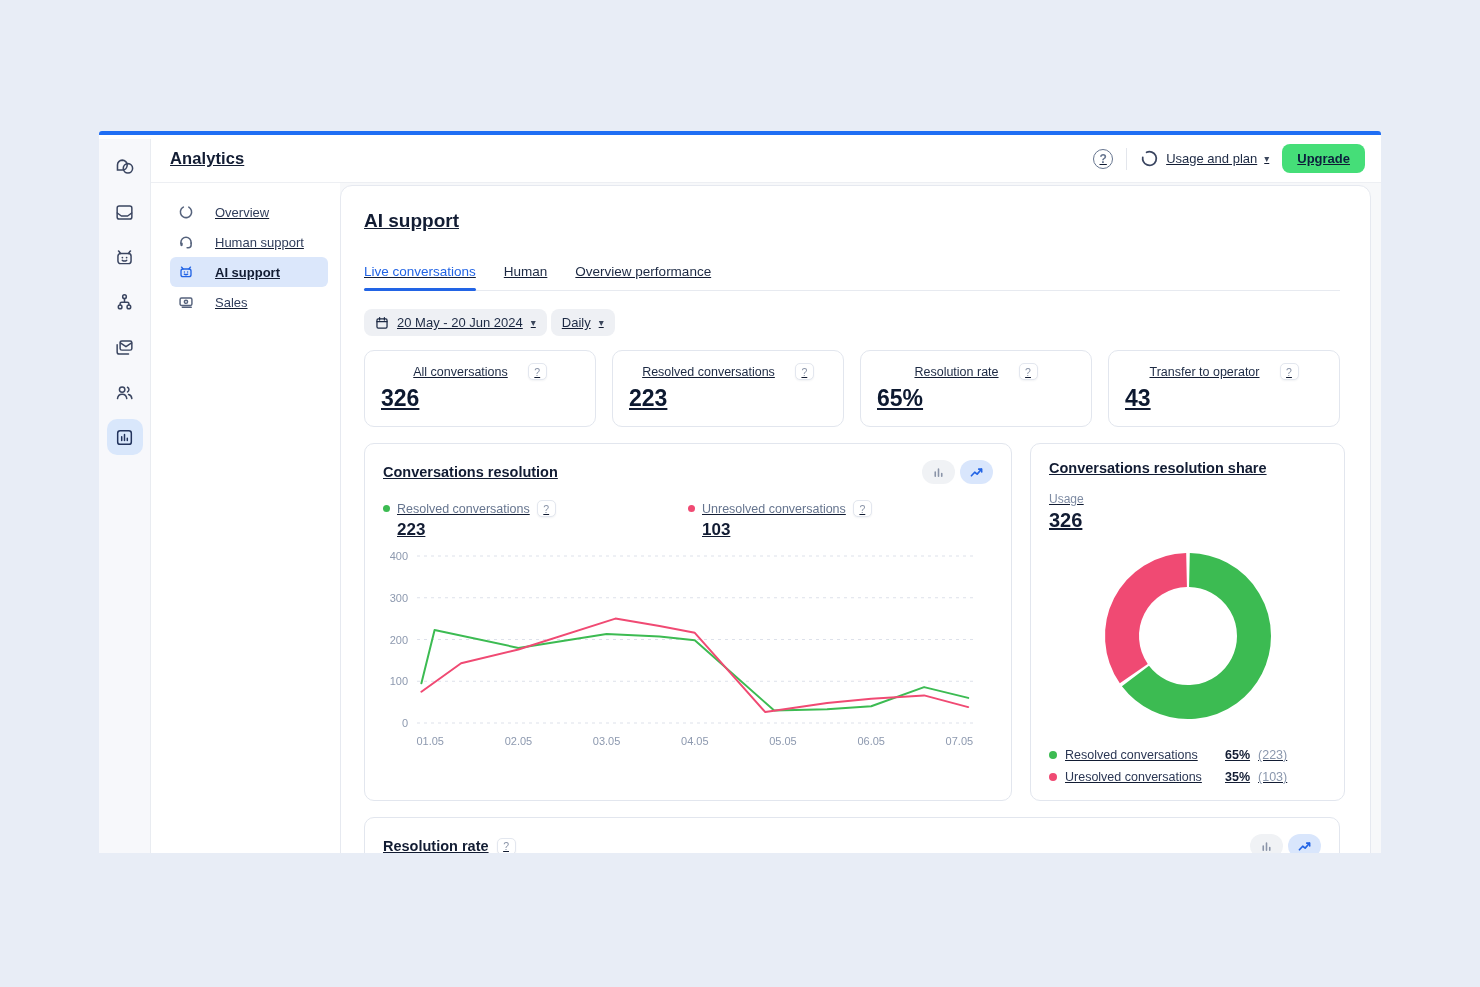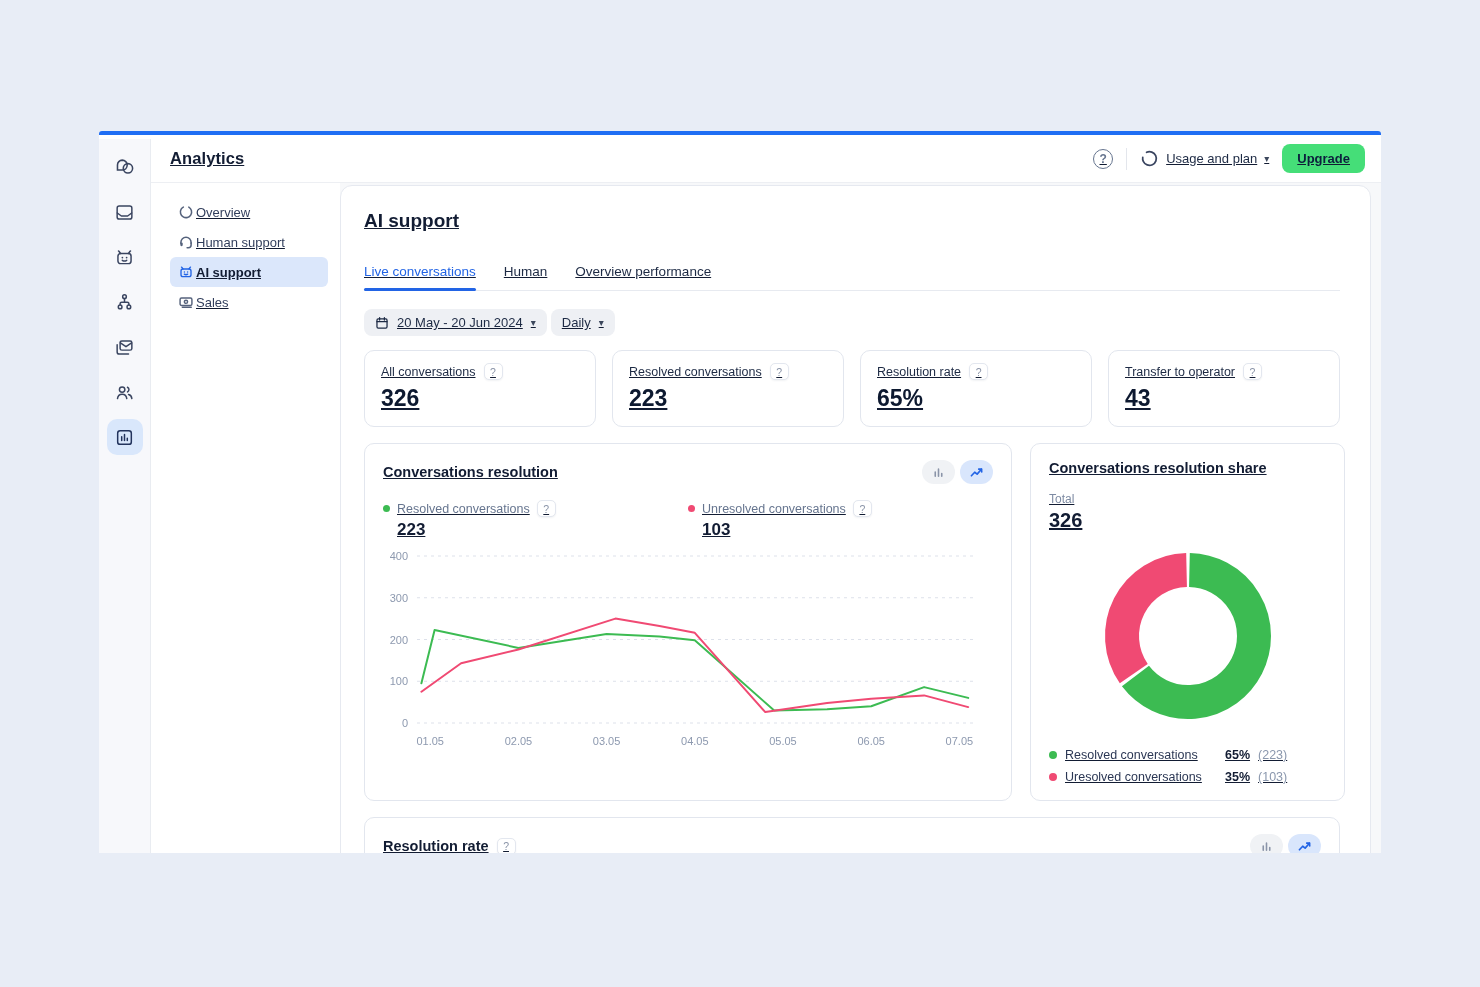--- a/index.html
+++ b/index.html
@@ -46,21 +46,21 @@
   .caret { font-size:10px; color:#3c475c; line-height:1; }
   .upgrade-btn {
     background:#45de78; color:#0c1f3d; border:none; border-radius:8px;
     font-size:13px; font-weight:700; padding:7px 15px; cursor:pointer;
     font-family:inherit;
   }
   .body-row { flex:1; display:flex; min-height:0; }
   
   .subnav { width:189px; flex:0 0 189px; background:#fff; padding:14px 12px 0 19px; }
   .subnav-item {
-    height:30px; display:flex; align-items:center; gap:2px; padding:0 8px;
+    height:30px; display:flex; align-items:center; gap:21px; padding:0 8px;
     border-radius:6px; font-size:13px; color:#313e5c; cursor:pointer; white-space:nowrap;
   }
   .subnav-item .ic { color:#55627c; display:grid; place-items:center; }
   .subnav-item.active { background:#dbe7fb; color:#121c33; font-weight:700; }
   .subnav-item.active .ic { color:#2264e5; }
   
   .main { flex:1; background:#f7f8fa; padding:2px 10px 0 0; overflow:hidden; }
   .big-card {
     background:#fff; border:1px solid #e6e9f0; border-radius:12px;
     min-height:900px; padding:24px 30px 0 23px;
@@ -71,21 +71,21 @@
   .tab.active { color:#2264e5; font-weight:500; }
   .tab.active::after { content:""; position:absolute; left:0; right:0; bottom:-1px; height:3px; border-radius:2px; background:#2264e5; }
   .filters { display:flex; gap:4px; margin-top:18px; }
   .pill {
     height:27px; background:#eef0f4; border-radius:8px; display:flex; align-items:center;
     gap:8px; padding:0 11px; font-size:13px; color:#1d2a44; cursor:pointer;
   }
   
   .stats { display:grid; grid-template-columns:repeat(4,1fr); gap:16px; margin-top:14px; }
   .stat-card { border:1px solid #e2e6ee; border-radius:10px; padding:12px 16px 14px; background:#fff; }
-  .stat-label-row { display:flex; align-items:center; gap:8px; font-size:12.5px; color:#1d2a44; }
+  .stat-label-row { display:flex; align-items:center; gap:20px; font-size:12.5px; color:#1d2a44;justify-content:center; }
   .q-badge {
     width:19px; height:17px; border:1px solid #e3e7ef; border-radius:5px; background:#fff;
     color:#8a94a8; font-size:10.5px; display:grid; place-items:center;
     box-shadow:0 1px 2px rgba(20,30,60,.06); cursor:pointer; flex:0 0 auto;
   }
   .stat-value { font-size:23px; font-weight:700; color:#0d1930; margin-top:5px; }
   
   .charts-row { display:flex; gap:18px; margin-top:16px; }
   .chart-card { background:#fff; border:1px solid #e2e6ee; border-radius:10px; height:358px; padding:16px 18px; }
   .chart-card.line { width:648px; flex:0 0 648px; display:flex; flex-direction:column; }
@@ -362,21 +362,21 @@
                   <text x="399.9842519685039" y="199" text-anchor="middle" font-size="11" fill="#8d99af">05.05</text>
                   <text x="488.1732283464567" y="199" text-anchor="middle" font-size="11" fill="#8d99af">06.05</text>
                   <text x="576.3622047244094" y="199" text-anchor="middle" font-size="11" fill="#8d99af">07.05</text>
                   <polyline points="38.4,137.3 51.6,83.9 135.4,101.9 223.6,88.1 276.5,90.6 311.8,94.3 391.2,164.5 444.1,163.2 488.2,160.3 541.1,141.1 585.2,151.9" fill="none" stroke="#3cbb52" stroke-width="2" stroke-linejoin="round" stroke-linecap="round"></polyline>
                   <polyline points="38.4,145.7 78.1,117.3 135.4,103.5 232.4,72.6 276.5,80.1 311.8,86.8 382.3,166.1 444.1,157.0 488.2,152.8 541.1,149.4 585.2,161.1" fill="none" stroke="#f04a73" stroke-width="2" stroke-linejoin="round" stroke-linecap="round"></polyline>
                 </svg>
             </div>
 
             <div class="chart-card donut">
               <div class="card-title">Conversations resolution share</div>
-              <div class="total-label">Total</div>
+              <div class="total-label">Usage</div>
               <div class="total-value">326</div>
               <div class="donut-wrap">
                 <svg width="180" height="180" viewBox="0 0 180 180">
                     <path d="M91.44 24.02 A66 66 0 1 1 37.46 129.95" fill="none" stroke="#3cbb52" stroke-width="34"></path>
                     <path d="M35.77 127.62 A66 66 0 0 1 88.56 24.02" fill="none" stroke="#f04a73" stroke-width="34"></path>
                   </svg>
               </div>
               <div>
                 <div class="donut-legend-row">
                   <span class="dot" style="background: rgb(60, 187, 82);"></span>

